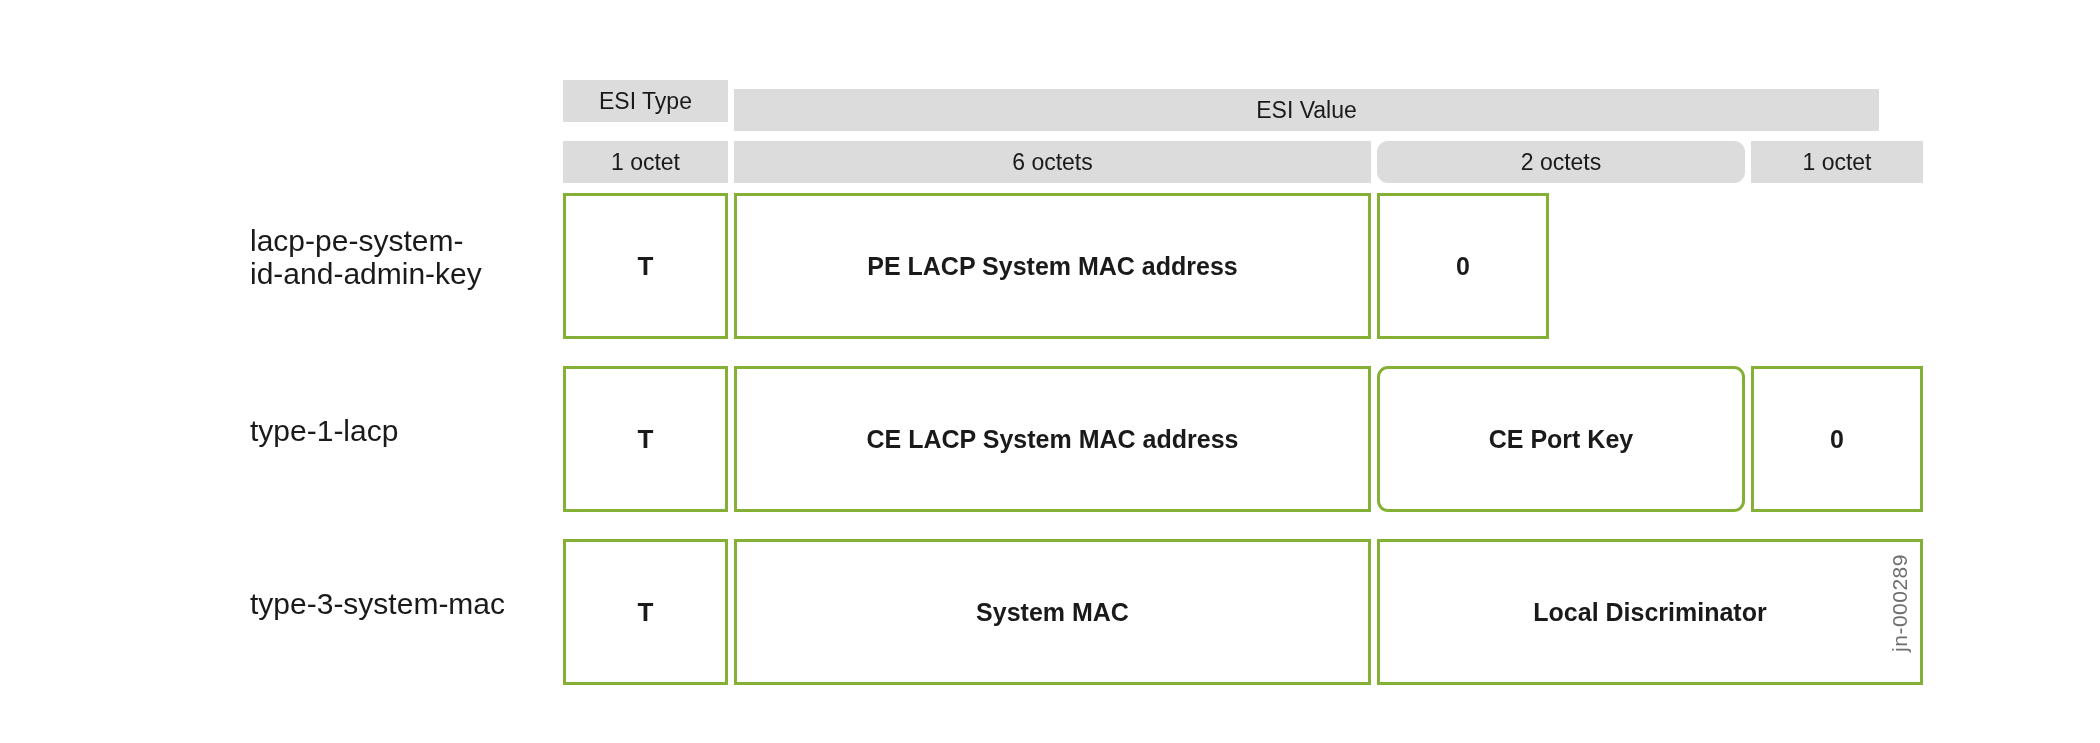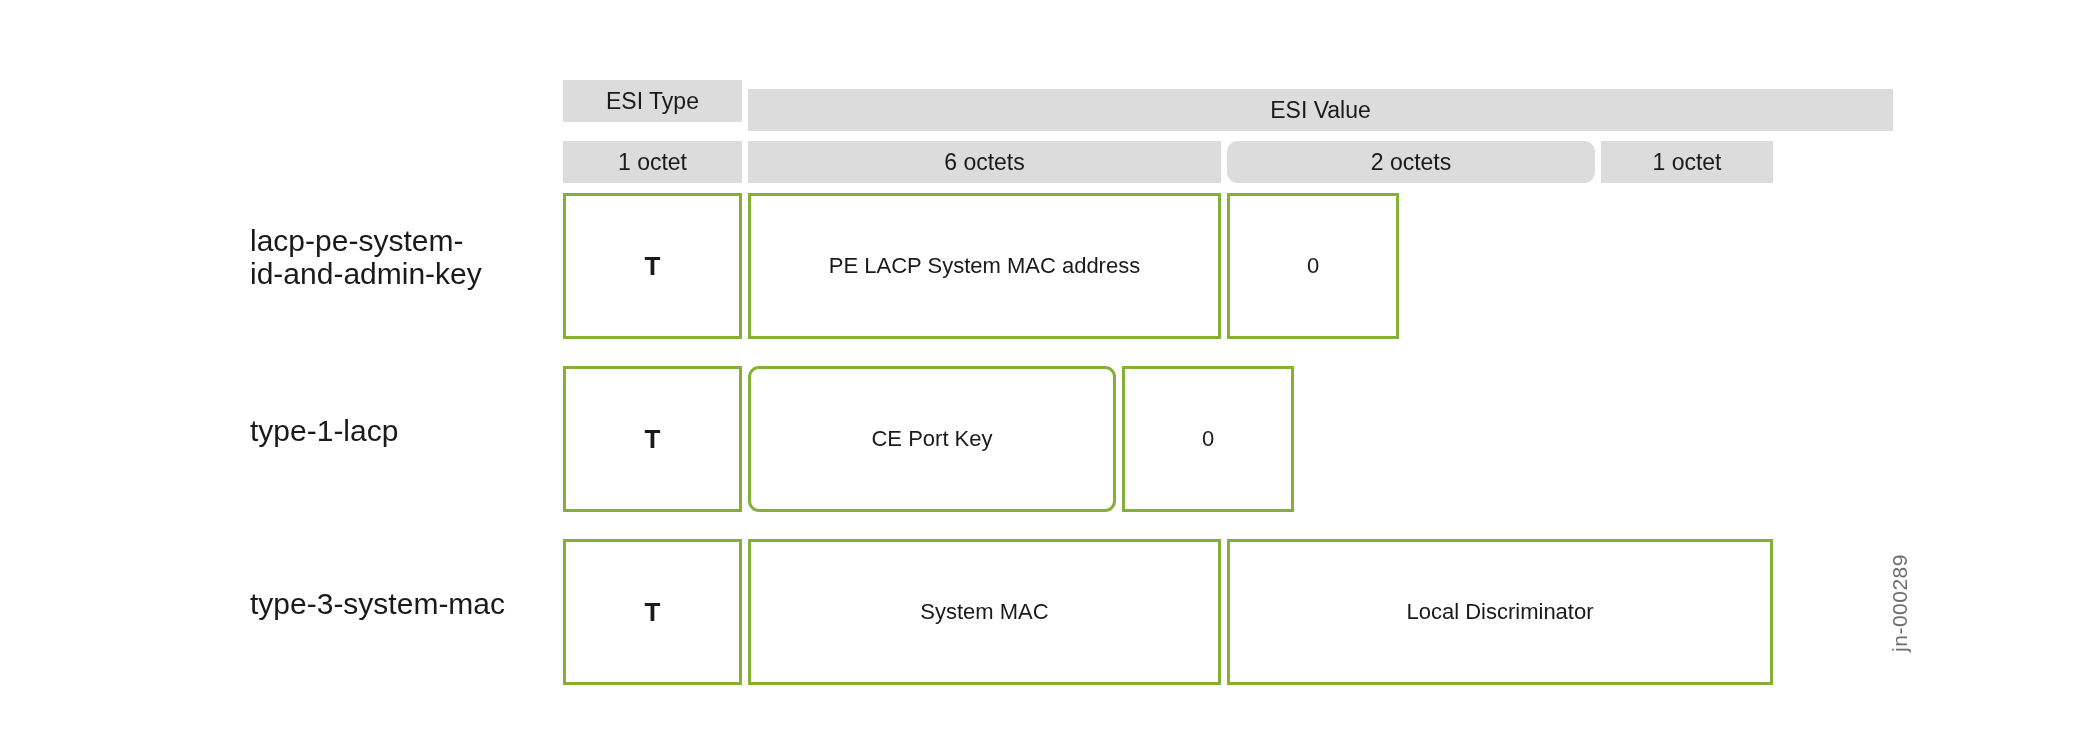--- a/index.html
+++ b/index.html
@@ -19,37 +19,38 @@
   .hrow { display: flex; gap: 6px; margin-bottom: 10px; }
   .hcell {
     background: #dcdcdc;
     height: 42px;
     display: flex;
     align-items: center;
     justify-content: center;
     font-size: 23px;
   }
 
-  .w1 { width: 179px; }
-  .w2 { width: 473px; }
+  .w1 { width: 165px; }
+  .w2 { width: 637px; }
   .w3 { width: 368px; border-radius: 11px; }
   .w4 { width: 172px; }
   .wv { width: 1145px; margin-top: 9px; }  
   .w34 { width: 546px; }  
 
   .grow { display: flex; gap: 6px; margin-bottom: 27px; }
   .cell {
     border: 3px solid #84b135;
     background: #ffffff;
     height: 146px;
     display: flex;
     align-items: center;
     justify-content: center;
-    font-size: 22px;
+    font-size: 25px;
     text-align: center;
+    font-weight: bold;
   }
   .tcell { font-weight: bold; font-size: 26px; }
 
   
   .rlabel {
     position: absolute;
     left: 250px;
     display: flex;
     align-items: center;
     font-size: 30px;
@@ -89,20 +90,21 @@
   </div>
 
   <div class="grow">
     <div class="cell tcell w1">T</div>
     <div class="cell w2">PE LACP System MAC address</div>
     <div class="cell w4">0</div>
   </div>
 
   <div class="grow">
     <div class="cell tcell w1">T</div>
+    <div class="cell w2">CE LACP System MAC address</div>
     <div class="cell w3">CE Port Key</div>
     <div class="cell w4">0</div>
   </div>
 
   <div class="grow">
     <div class="cell tcell w1">T</div>
     <div class="cell w2">System MAC</div>
     <div class="cell w34">Local Discriminator</div>
   </div>
 

